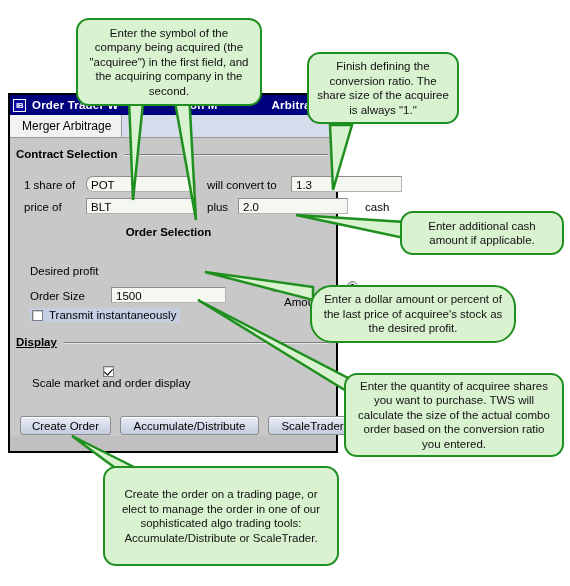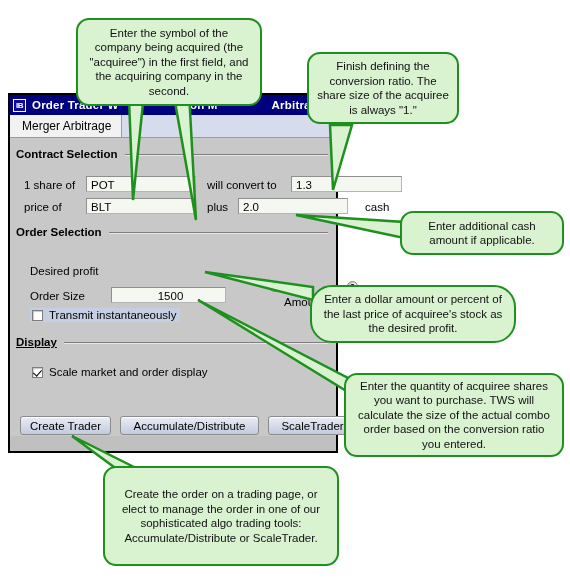--- a/index.html
+++ b/index.html
@@ -150,66 +150,66 @@
     </div>
 
     <div class="panel-body">
 
       <div class="sec-head" style="top:10px;">
         <span class="lbl">Contract Selection</span>
         <span class="rule"></span>
       </div>
 
       <div class="frm-label" style="left:14px;top:41px;">1 share of</div>
-      <div class="frm-input" style="left:76px;top:38px;width:110px;">POT</div>
+      <div class="frm-input" style="left:76px;top:38px;width:110px;border-radius:7px;">POT</div>
       <div class="frm-label" style="left:197px;top:41px;">will convert to</div>
       <div class="frm-input" style="left:281px;top:38px;width:111px;">1.3</div>
 
       <div class="frm-label" style="left:14px;top:63px;">price of</div>
       <div class="frm-input" style="left:76px;top:60px;width:110px;">BLT</div>
       <div class="frm-label" style="left:197px;top:63px;">plus</div>
       <div class="frm-input" style="left:228px;top:60px;width:110px;">2.0</div>
       <div class="frm-label" style="left:355px;top:63px;">cash</div>
 
-      <div class="sec-head" style="top:88px;">
+      <div class="sec-head" style="top:88px;flex-direction:column;">
         <span class="lbl">Order Selection</span>
         <span class="rule"></span>
       </div>
 
       <div class="frm-label" style="left:20px;top:127px;">Desired profit</div>
 
       <div class="radio-wrap" style="left:259px;top:126px;">
         <span class="radio"></span>
         <span class="radio-lbl">Amount</span>
       </div>
       <div class="radio-wrap" style="left:337px;top:126px;">
         <span class="radio on"></span>
         <span class="radio-lbl">Percent</span>
       </div>
 
       <div class="frm-label" style="left:20px;top:152px;">Order Size</div>
-      <div class="frm-input" style="left:101px;top:149px;width:115px;text-align:center;">1500</div>
+      <div class="frm-input" style="left:101px;top:149px;width:115px;">1500</div>
 
       <div class="check-wrap hl" style="left:20px;top:170px;">
         <span class="cbox"></span>
         <span class="check-lbl">Transmit instantaneously</span>
       </div>
 
       <div class="sec-head" style="top:198px;text-decoration:underline;">
         <span class="lbl">Display</span>
         <span class="rule"></span>
       </div>
 
-      <div class="check-wrap" style="left:22px;top:228px;">
+      <div class="check-wrap" style="left:22px;top:228px;flex-direction:column;">
         <span class="cbox on"></span>
         <span class="check-lbl">Scale market and order display</span>
       </div>
 
       <div class="btn" style="left:10px;top:278px;width:91px;">
-        <span>Create Trader</span>
+        <span>Create Order</span>
       </div>
       <div class="btn" style="left:110px;top:278px;width:139px;">
         <span>Accumulate/Distribute</span>
       </div>
       <div class="btn" style="left:258px;top:278px;width:89px;">
         <span>ScaleTrader</span>
       </div>
 
     </div>
   </div>

